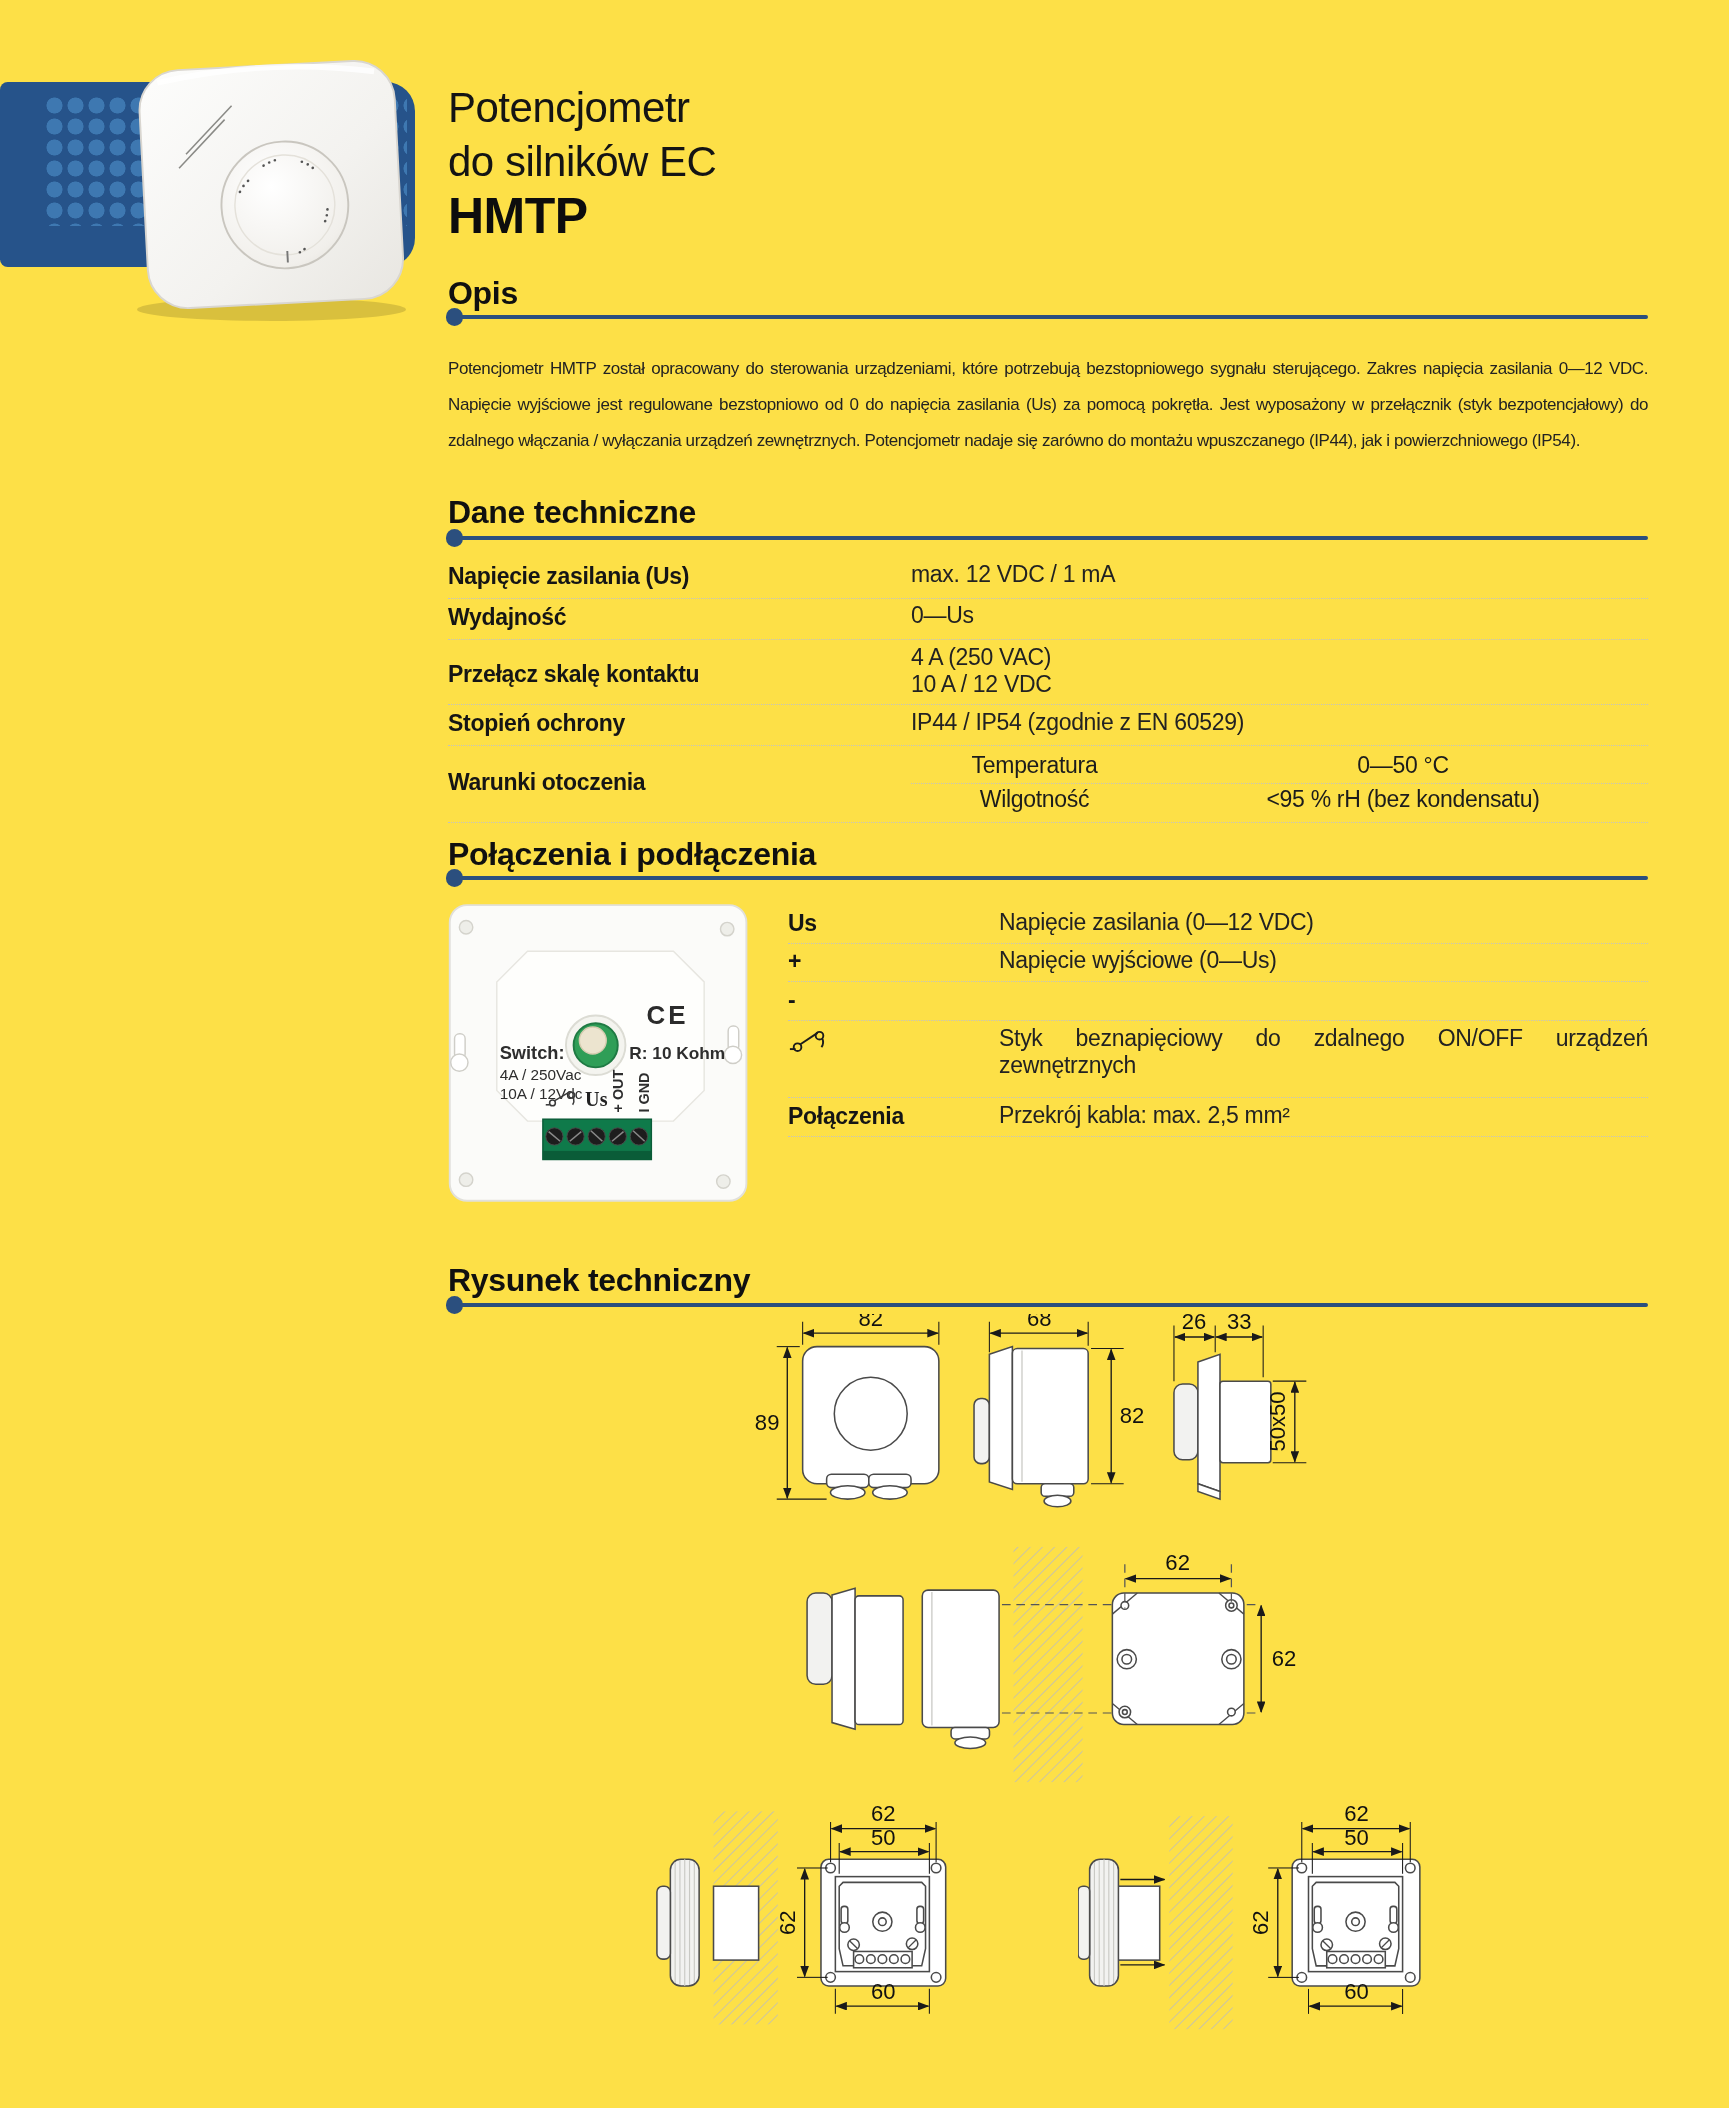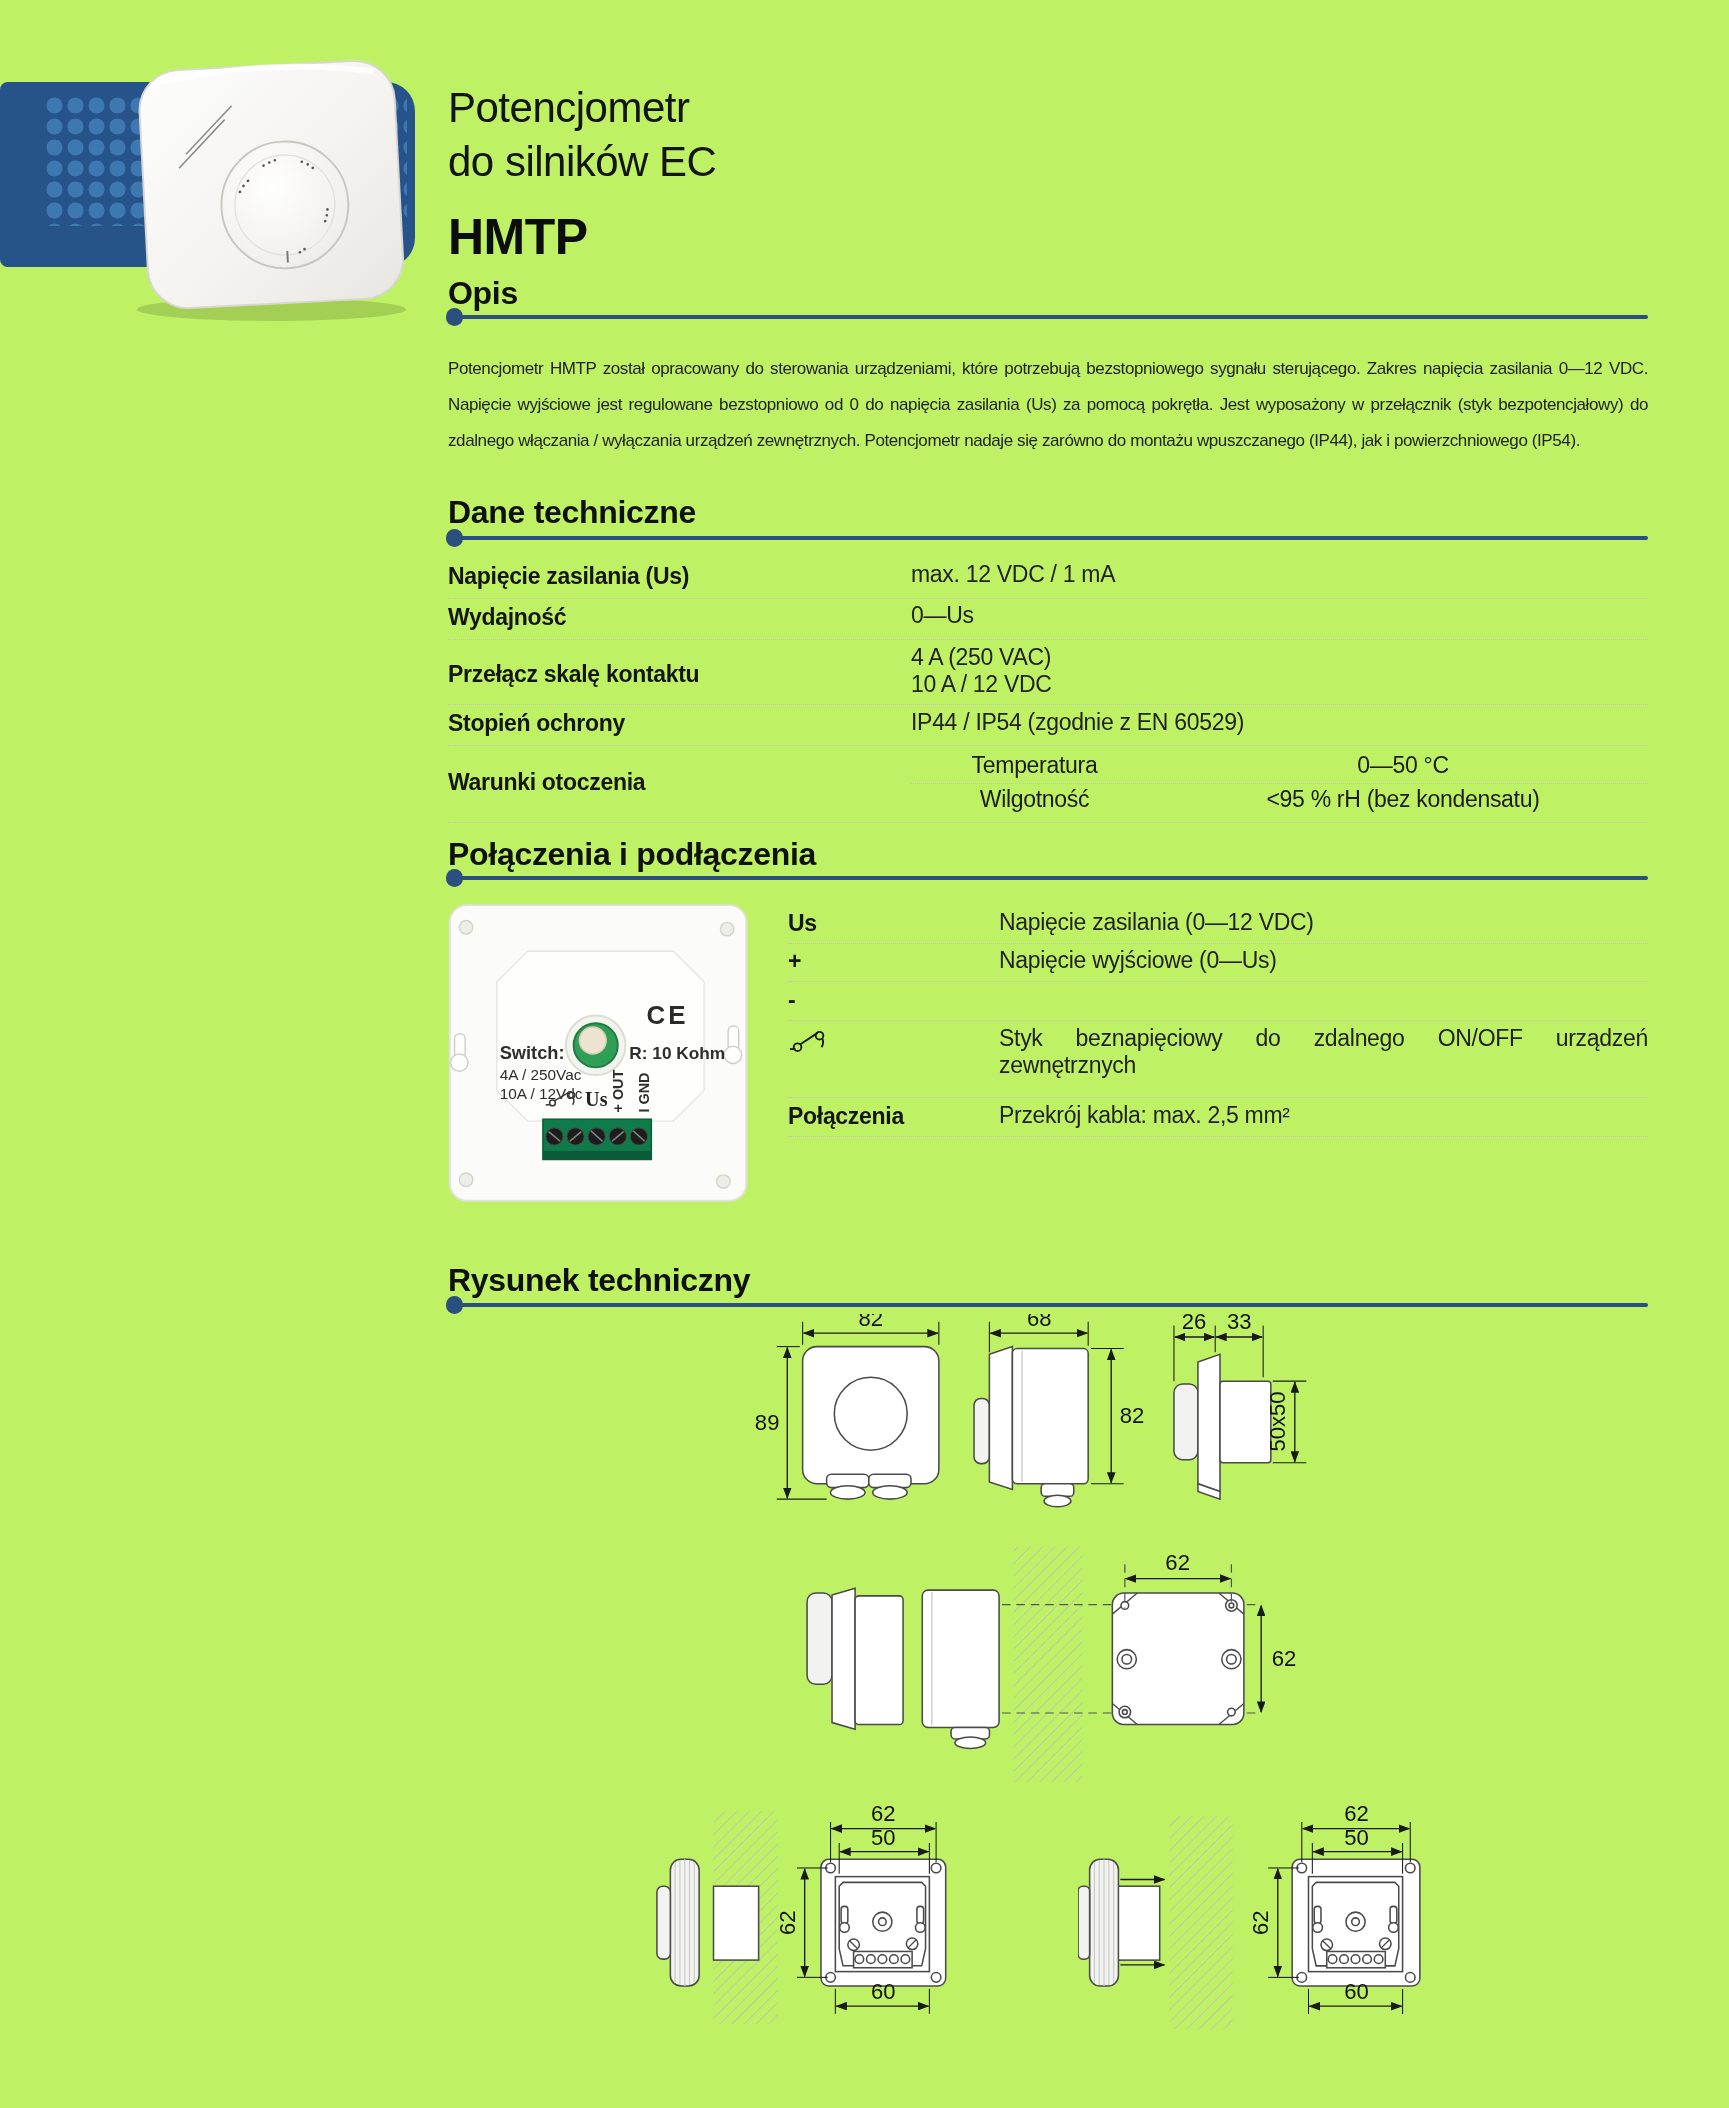--- a/index.html
+++ b/index.html
@@ -1,28 +1,28 @@
 <!DOCTYPE html>
 <html lang="pl"><head>
 <meta charset="utf-8">
 <style>
   html,body{margin:0;padding:0;background:#ffffff;}
   body{font-family:"Liberation Sans", sans-serif;color:#1c1c1c;}
-  .page{position:relative;width:1729px;height:2109px;background:#bef264;overflow:hidden;}
+  .page{position:relative;width:1729px;height:2109px;background:#fde047;overflow:hidden;}
 
   
   .banner{position:absolute;left:0;top:82px;width:415px;height:185px;
           background:#26538a;border-radius:7.7px 29px 29px 7.7px;}
   .banner-dots{position:absolute;left:44px;top:13.4px;width:363px;height:131px;
           background-image:radial-gradient(circle,#3f7ab3 7.7px,rgba(0,0,0,0) 8.3px);
           background-size:21px 21px;opacity:.95;}
   .product-photo{position:absolute;left:113px;top:44px;width:317px;height:281px;}
   .title-block{position:absolute;left:448px;top:81px;line-height:54px;}
   .title-line{font-size:42px;font-weight:400;color:#141414;letter-spacing:-0.5px;}
-  .product-code{font-size:50px;font-weight:700;color:#0d0d0d;margin-top:21px;letter-spacing:-0.5px;}
+  .product-code{font-size:50px;font-weight:700;color:#0d0d0d;margin-top:0;letter-spacing:-0.5px;}
 
   
   .section-heading{position:absolute;left:448px;font-size:32px;font-weight:700;color:#101010;letter-spacing:-0.3px;}
   .rule{position:absolute;left:448px;width:1200px;height:3.8px;background:#2b4f7e;border-radius:1.9px;}
   .rule-dot{position:absolute;left:-1.9px;top:-6.7px;width:17.3px;height:17.3px;border-radius:50%;background:#2b4f7e;}
 
   
   .opis-body{position:absolute;left:448px;top:334px;width:1200px;font-size:17px;line-height:36px;
              text-align:justify;color:#222;letter-spacing:-0.4px;}
 

